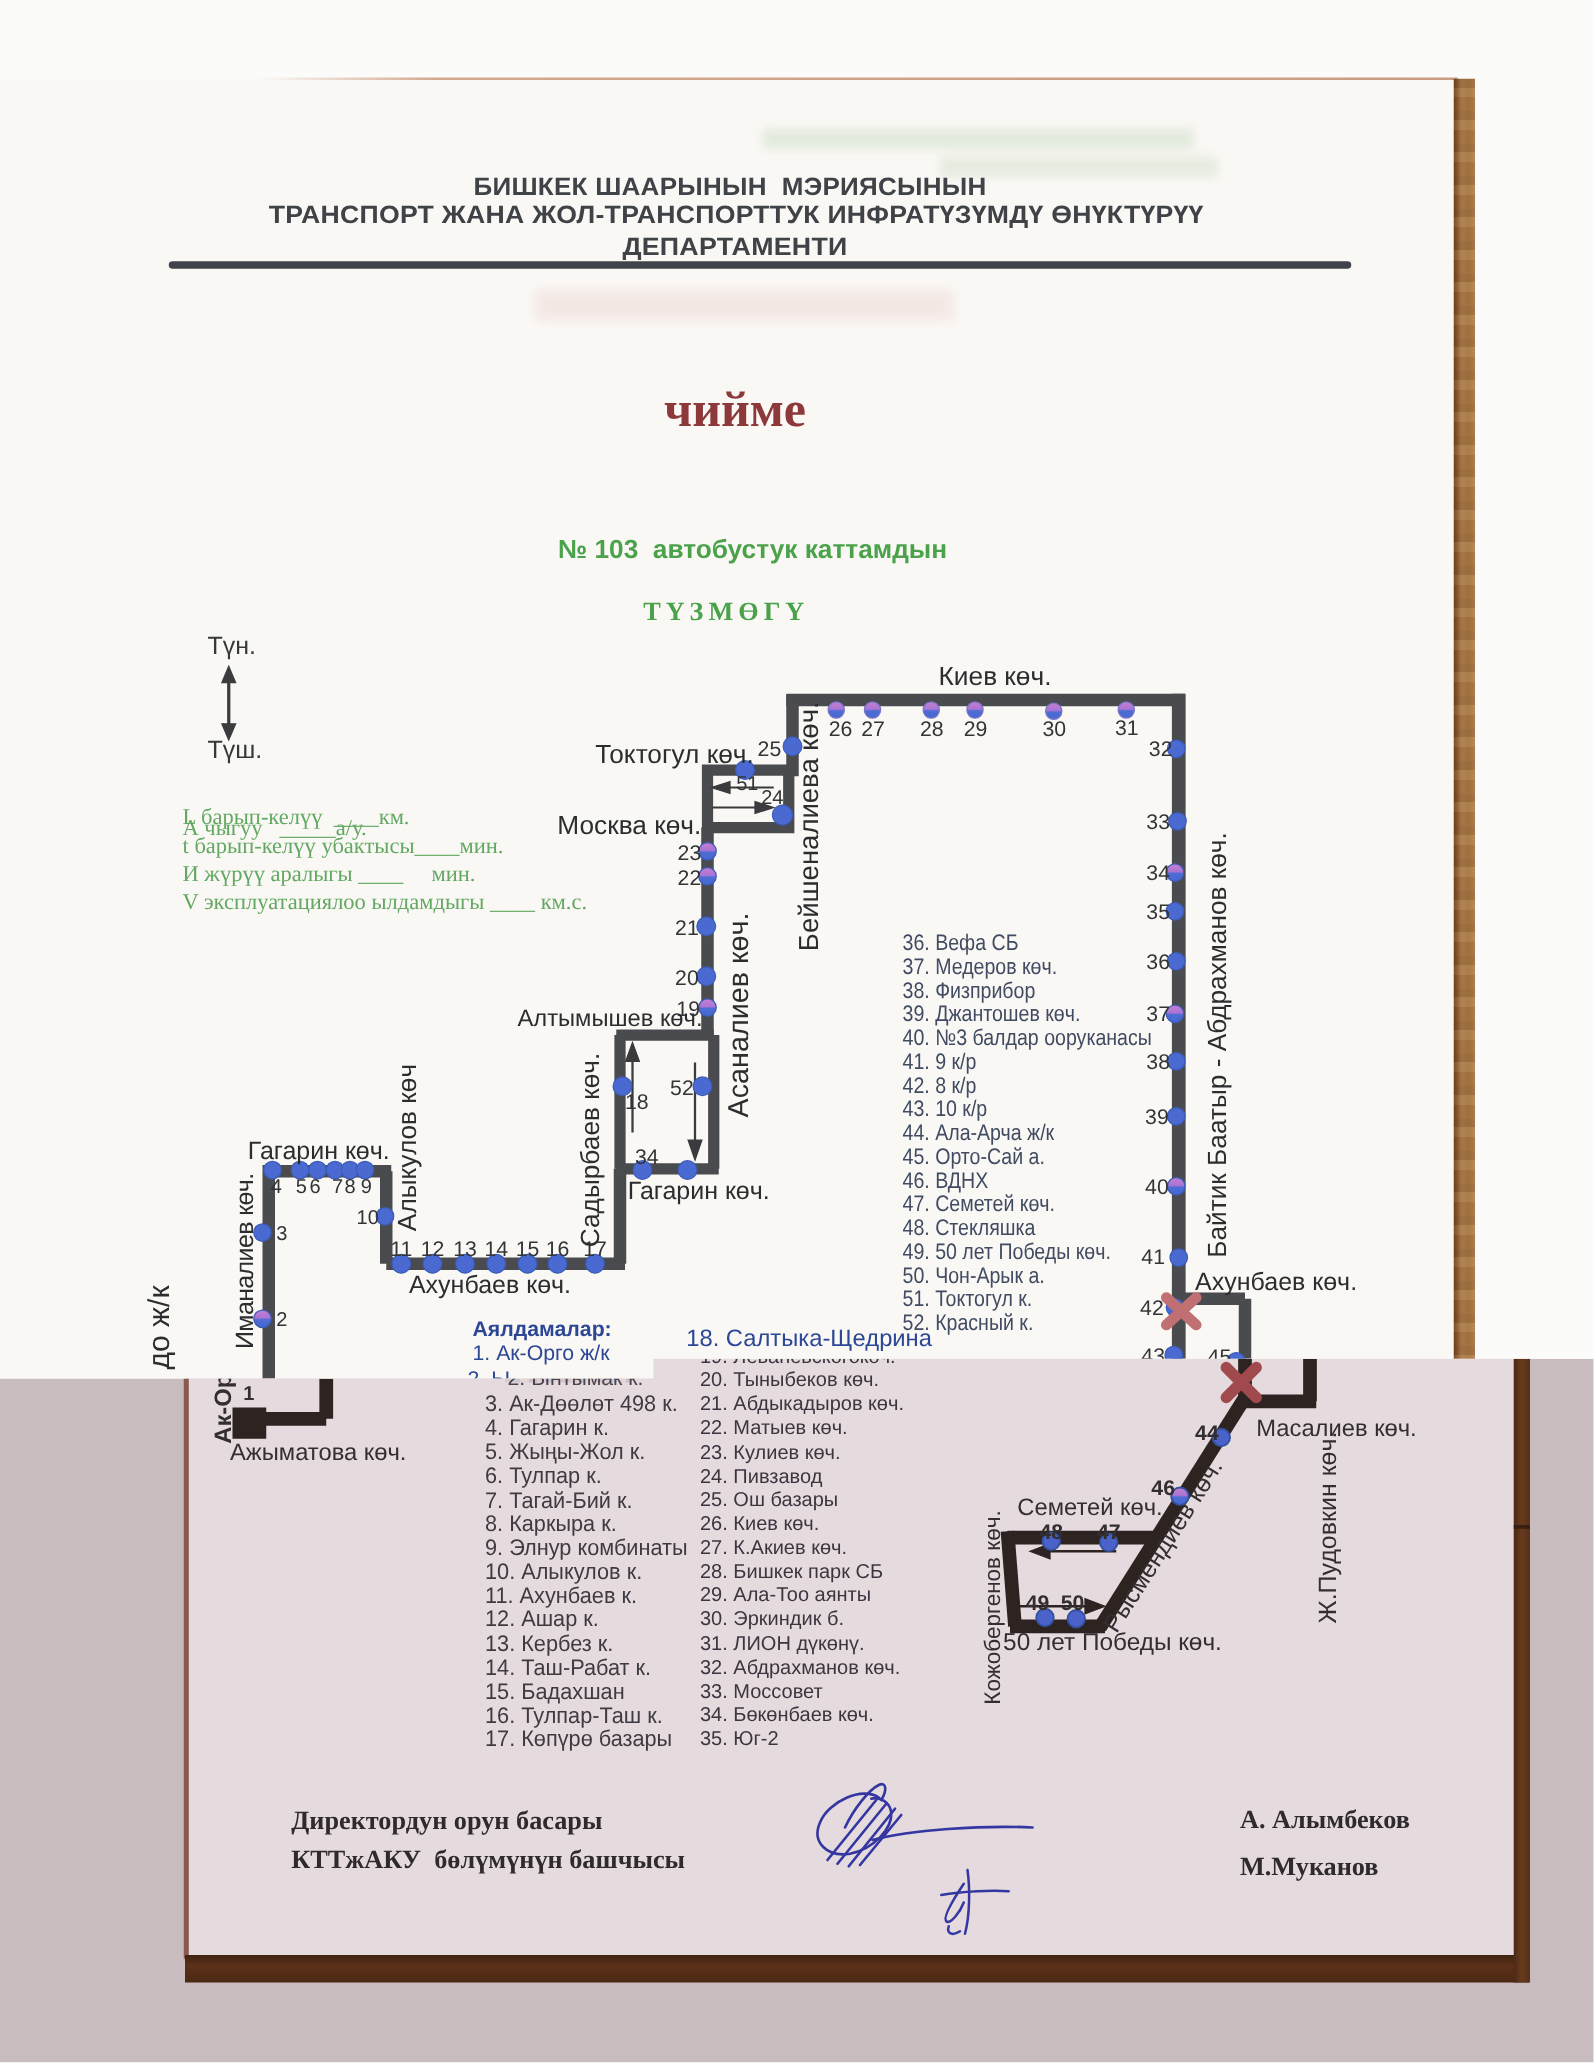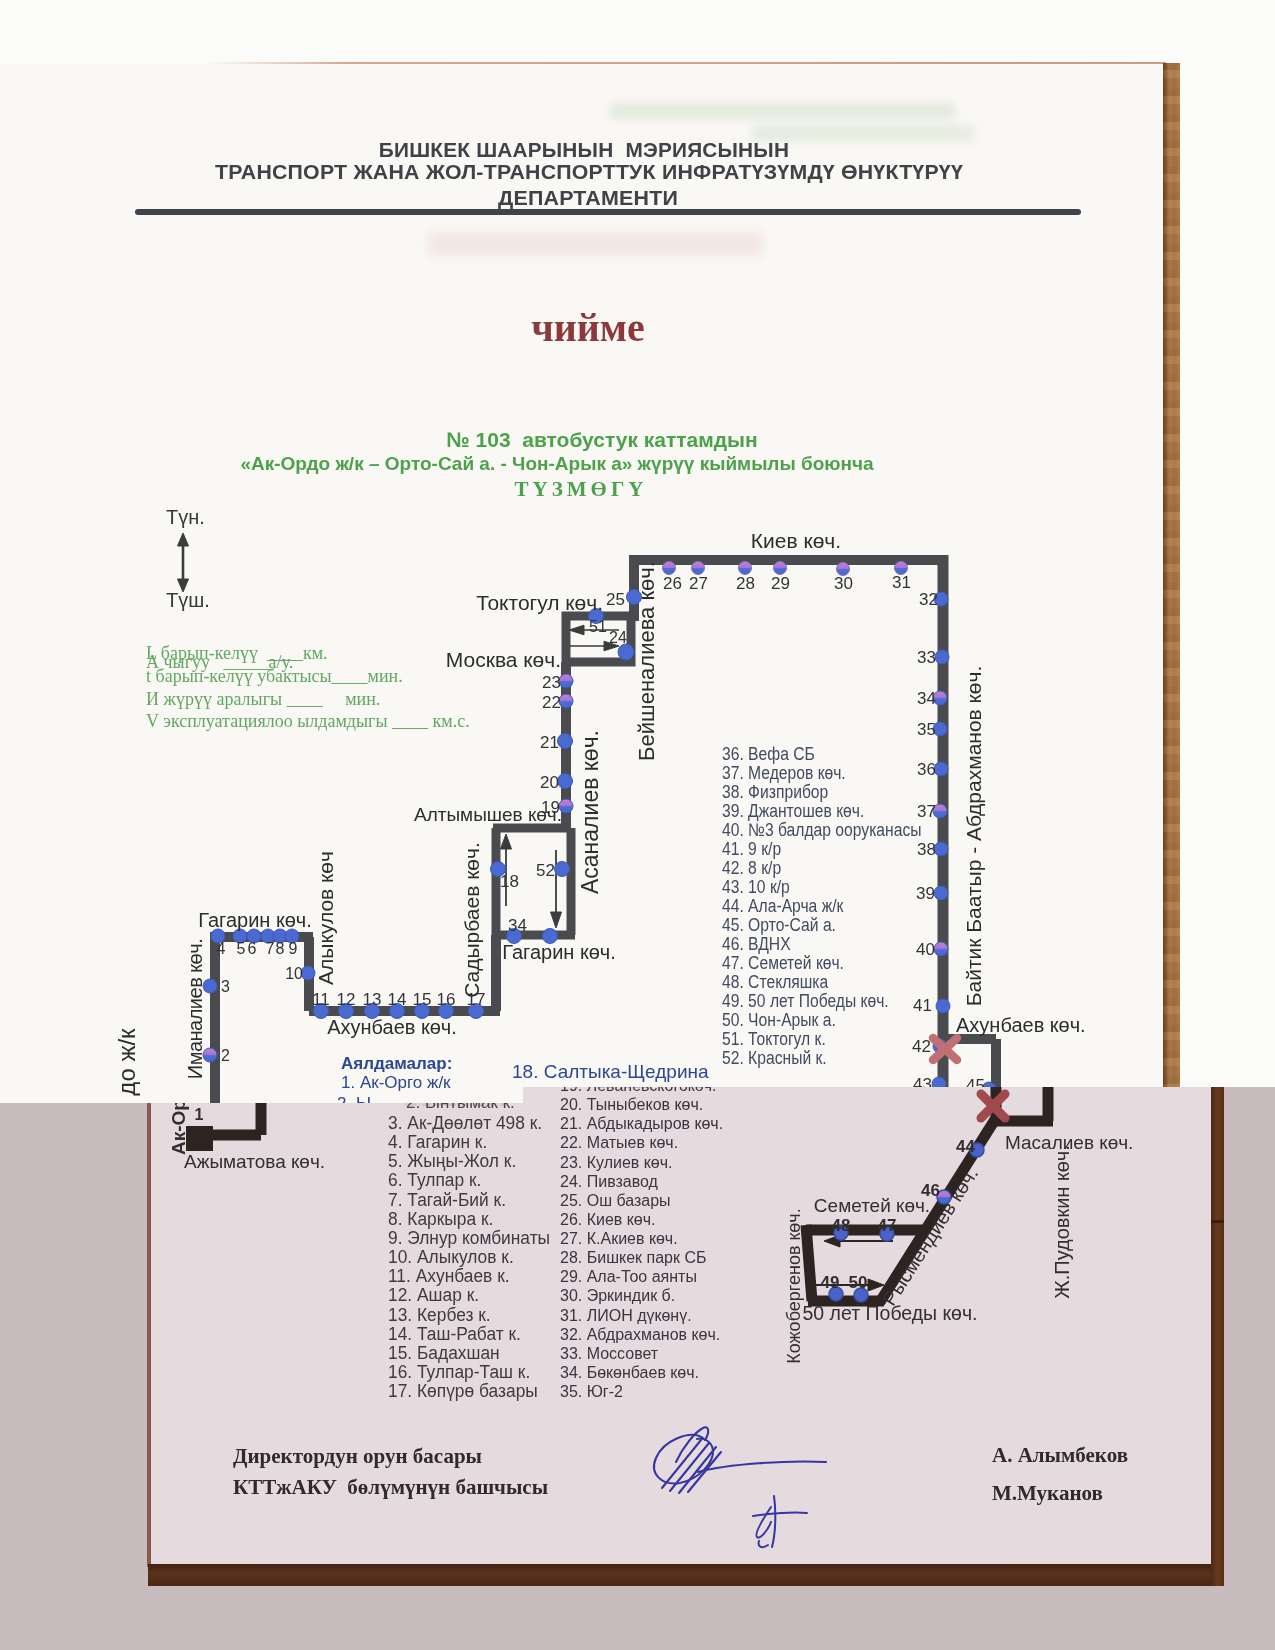--- a/index.html
+++ b/index.html
@@ -7,21 +7,21 @@
        font-family:"Liberation Sans",sans-serif;}
   .abs{position:absolute;}
   #photoTop{position:absolute;inset:0;width:1269px;height:1650px;
     clip-path:polygon(0 0,1275px 0,1275px 1087px,523px 1087px,523px 1103px,0 1103px);}
   #photoBottom{position:absolute;inset:0;width:1275px;height:1650px;
     clip-path:polygon(0 1103px,523px 1103px,523px 1087px,1275px 1087px,1275px 1650px,0 1650px);}
   .hdr{color:#3f4247;font-weight:bold;font-size:20px;transform-origin:center top;letter-spacing:.2px;white-space:nowrap;}
   .ttl{color:#8d383b;font-family:"Liberation Serif",serif;font-weight:bold;font-size:40px;line-height:44px;white-space:nowrap;}
   .grn{color:#4ba24b;font-weight:bold;font-size:19px;white-space:nowrap;}
   .gann{color:#62a862;font-family:"Liberation Serif",serif;font-size:18px;white-space:nowrap;}
-  .navy{color:#2c4795;font-size:17px;white-space:nowrap;}
+  .navy{color:#2c4795;font-size:17px;white-space:nowrap;margin-left:37px;}
   .lst{font-size:17px;white-space:nowrap;}
   .sig{font-family:"Liberation Serif",serif;font-weight:bold;font-size:21px;color:#2e2a2e;white-space:nowrap;}
 </style>
 </head>
 <body>
 
 <div id="photoTop">
 
   <div class="abs" style="left:0;top:0;width:1275px;height:1103px;background:#fbfbfa;"></div>
 
@@ -45,21 +45,20 @@
 
   <div class="hdr abs" style="left:588px;top:187px;transform:translateX(-50%) scaleX(1.07);">ДЕПАРТАМЕНТИ</div>
 
   <div class="abs" style="left:135px;top:209px;width:946px;height:6px;background:#40444a;border-radius:3px;"></div>
 
 
   <div class="ttl abs" style="left:588px;top:306px;transform:translateX(-50%);">чийме</div>
 
   <div class="grn abs" style="left:602px;top:428px;font-size:21px;transform:translateX(-50%);">№ 103&nbsp; автобустук каттамдын</div>
 
-  <div class="grn abs" style="left:557px;top:453px;transform:translateX(-50%);">«Ак-Ордо ж/к – Орто-Сай а. - Чон-Арык а» жүрүү кыймылы боюнча</div>
 
   <div class="grn abs" style="left:581px;top:477px;font-size:21px;letter-spacing:4px;transform:translateX(-50%);font-family:Liberation Serif, serif;">ТҮЗМӨГҮ</div>
 
   <div class="abs" style="left:166px;top:506px;font-size:20px;color:#37383a;">Түн.</div>
 
   <div class="abs" style="left:166px;top:589px;font-size:20px;color:#37383a;">Түш.</div>
 
   <div class="gann abs" style="left:146px;top:652px;">А чыгуу&nbsp;&nbsp; _____а/у.</div>
   <div class="gann abs" style="left:146px;top:643px;">L барып-келүү&nbsp; ____км.</div>
   <div class="gann abs" style="left:146px;top:666px;">t барып-келүү убактысы____мин.</div>

